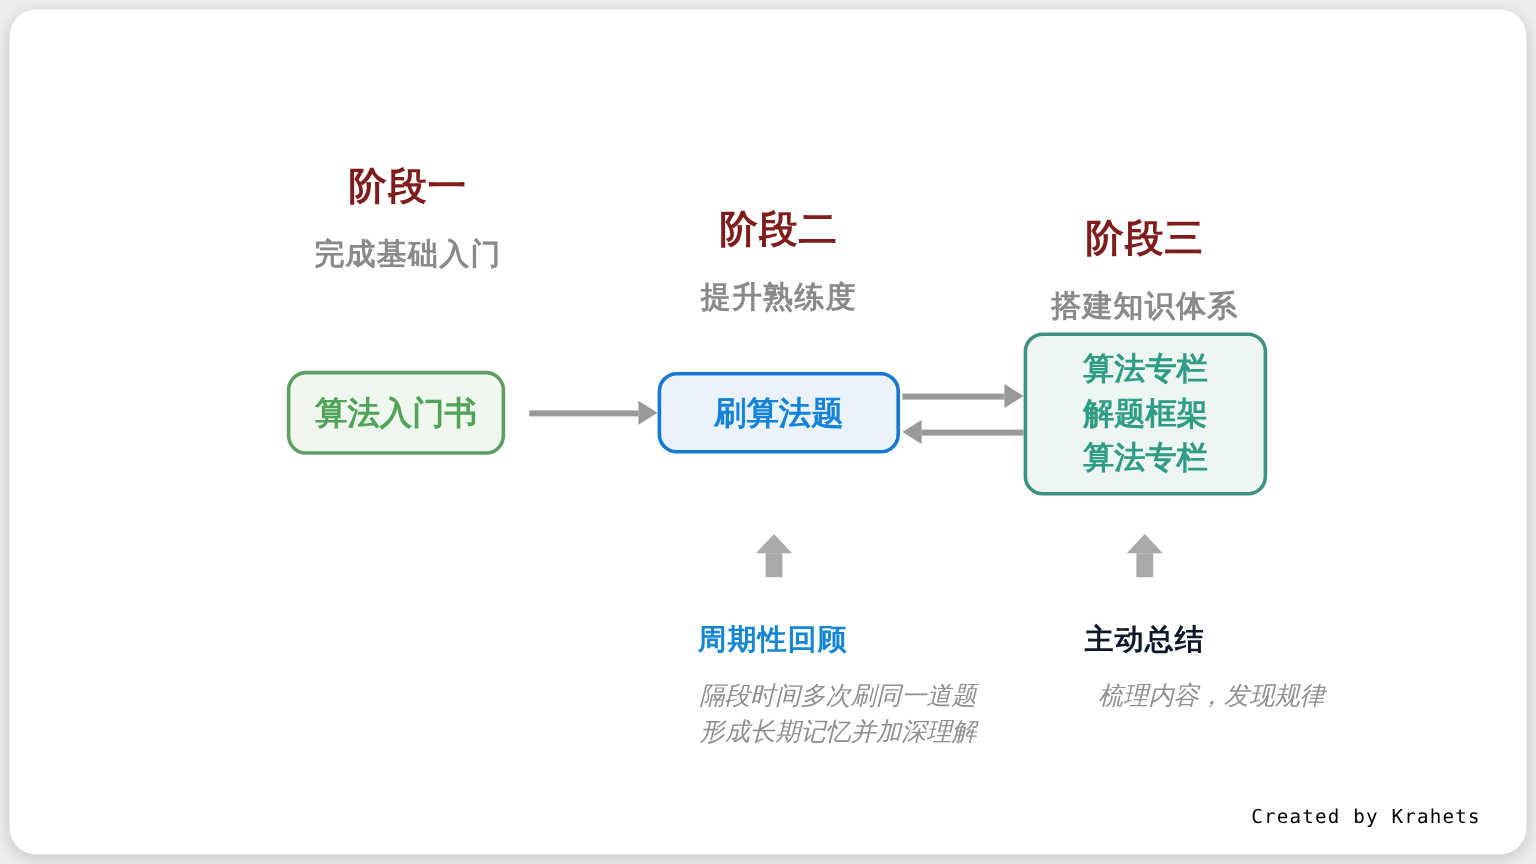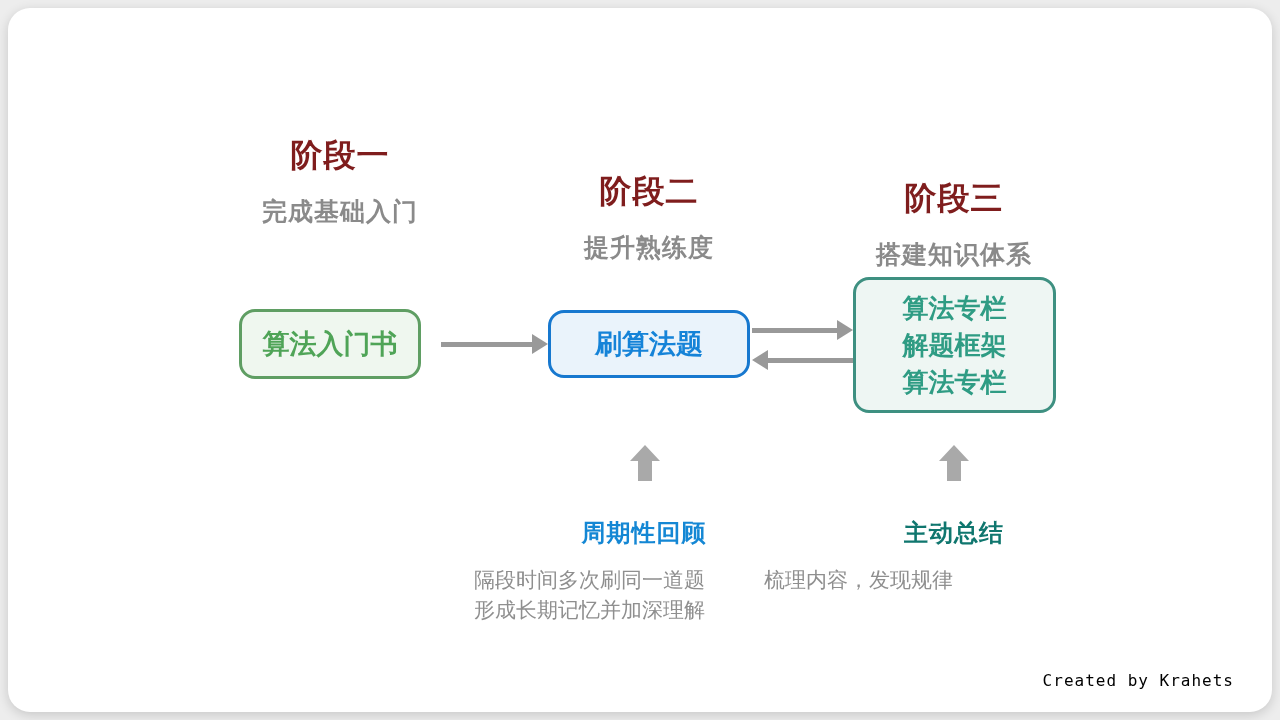--- a/index.html
+++ b/index.html
@@ -61,23 +61,23 @@
   .up-head { width: 0; height: 0; border-left: 15px solid transparent;
     border-right: 15px solid transparent; border-bottom: 16px solid #a9a9a9; }
   .up-shaft { width: 14px; height: 20px; background: #a9a9a9; }
   .uparrow-mid { left: 622px; }
   .uparrow-right { left: 931px; }
 
   
   .anno-title { position: absolute; top: 509px; width: 320px; text-align: center;
     font-size: 24px; font-weight: 700; letter-spacing: 1px; }
   .anno-title-mid { left: 476px; color: #1487d4; }
-  .anno-title-right { left: 786px; color: #0f766e; }
-  .anno-desc { position: absolute; top: 557px; width: 340px; text-align: left;
-    font-size: 21px; line-height: 30px; color: #8f8f8f; }
+  .anno-title-right { left: 786px; color: #0f172a; }
+  .anno-desc { position: absolute; top: 557px; width: 340px; text-align: right;
+    font-size: 21px; line-height: 30px; color: #8f8f8f; font-style: italic; }
   .anno-desc-mid { left: 466px; }
   .anno-desc-right { left: 756px; }
 
   
   .footer {
     position: absolute; right: 38px; bottom: 22px;
     font-family: "DejaVu Sans Mono", "Liberation Mono", monospace;
     font-size: 16px; color: #000000; letter-spacing: 1px;
   }
 </style>

